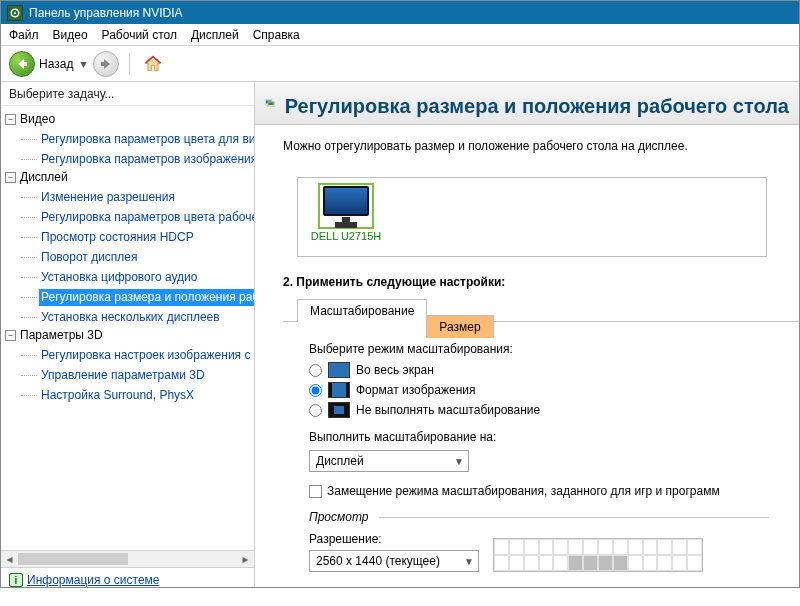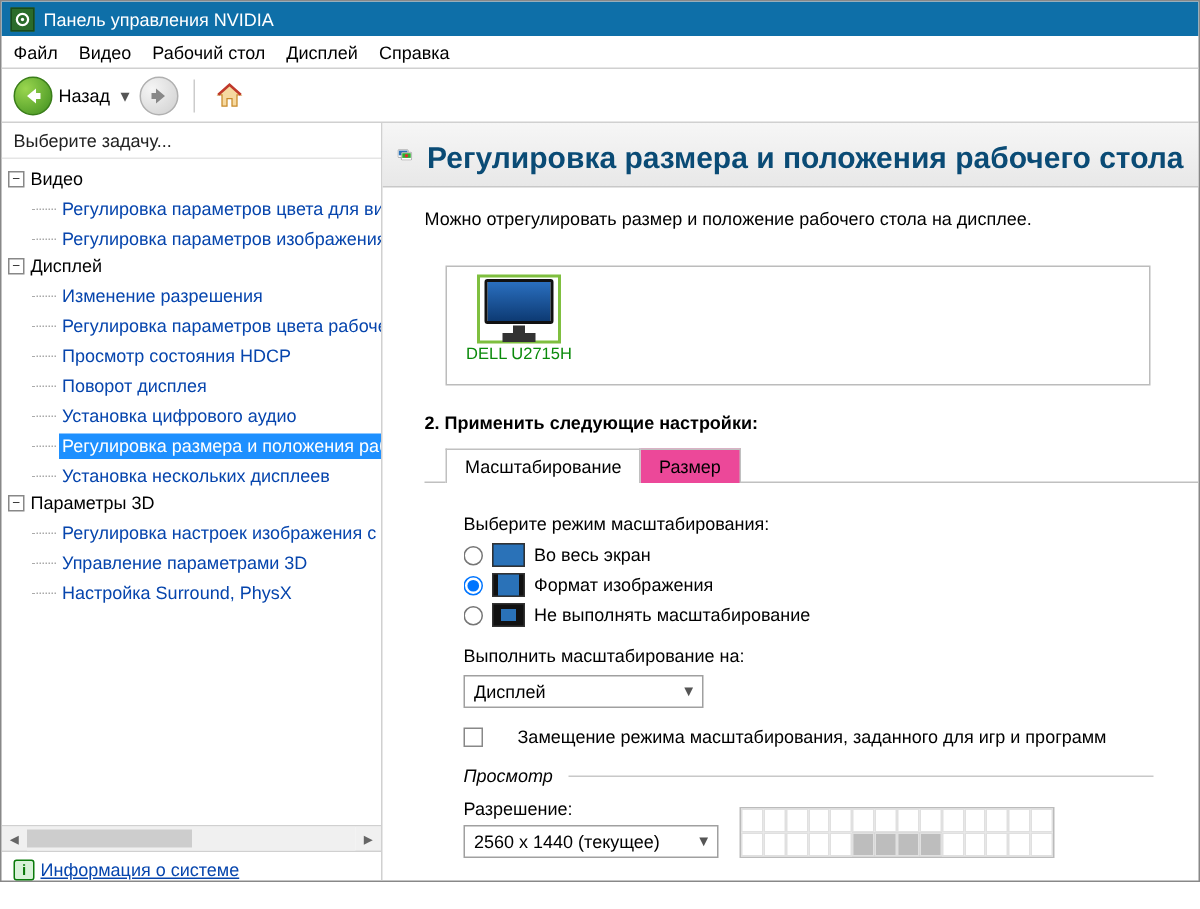--- a/index.html
+++ b/index.html
@@ -61,36 +61,36 @@
   .display-item { display: flex; flex-direction: column; align-items: center; width: 80px; }
   .monitor { width: 54px; height: 44px; position: relative; }
   .monitor .screen { position: absolute; left: 4px; top: 2px; right: 4px; height: 30px; background: linear-gradient(#2a6fbf, #0d3a73); border: 2px solid #111; border-radius: 2px; }
   .monitor .stand { position: absolute; bottom: 0; left: 50%; transform: translateX(-50%); width: 22px; height: 6px; background: #333; }
   .monitor .neck { position: absolute; bottom: 5px; left: 50%; transform: translateX(-50%); width: 8px; height: 6px; background: #333; }
   .display-item.selected .monitor { outline: 2px solid #7fbf3f; outline-offset: -1px; }
   .display-item .label { color: #0a8a0a; font-size: 11px; margin-top: 2px; text-align: center; }
 
   .tabs { display: flex; margin: 6px 0 0 14px; }
   .tab { padding: 4px 12px; border: 1px solid #c0c0c0; border-bottom: none; background: #fff; margin-right: -1px; position: relative; z-index: 2; }
-  .tab.inactive { background: #ec4899; z-index: 1; top: 0; }
+  .tab.inactive { background: #fdba74; z-index: 1; top: 16px; }
   .tab-panel { border-top: 1px solid #c0c0c0; margin-top: -1px; padding: 14px 0 0 26px; }
 
   .field-label { margin: 6px 0; }
   .radio-row { display: flex; align-items: center; gap: 6px; margin: 4px 0; }
   .radio-row input { margin: 0; }
   .mode-icon { width: 22px; height: 16px; border: 1px solid #333; position: relative; background: #111; display: inline-block; }
   .mode-icon::after { content: ""; position: absolute; background: #2a72b8; }
   .mode-icon.aspect::after { left: 3px; right: 3px; top: 0; bottom: 0; }
   .mode-icon.full::after { left: 0; right: 0; top: 0; bottom: 0; }
   .mode-icon.none::after { left: 5px; right: 5px; top: 3px; bottom: 3px; }
 
   .select { height: 22px; border: 1px solid #a0a0a0; background: #fff; display: inline-flex; align-items: center; justify-content: space-between; padding: 0 4px 0 6px; }
   .select .arrow { color: #555; font-size: 10px; }
 
-  .check-row { display: flex; align-items: center; gap: 23px; margin: 12px 0; }
+  .check-row { display: flex; align-items: center; gap: 5px; margin: 12px 0; }
   .fauxcheck { width: 13px; height: 13px; border: 1px solid #888; background: #fff; display: inline-block; }
 
   .fieldset-label { position: relative; }
   .fieldset-line { border-top: 1px solid #c8c8c8; position: absolute; left: 70px; right: 0; top: 50%; }
   .res-row { display: flex; align-items: flex-end; gap: 14px; margin-top: 8px; }
   .res-col { display: flex; flex-direction: column; gap: 4px; }
 
   .pattern { width: 210px; height: 34px; background: #fff; border: 1px solid #bbb; display: grid; grid-template-columns: repeat(14, 1fr); grid-template-rows: repeat(2, 1fr); }
   .pattern div { border: 1px solid #e0e0e0; }
   .pattern .shade { background: #bdbdbd; }

